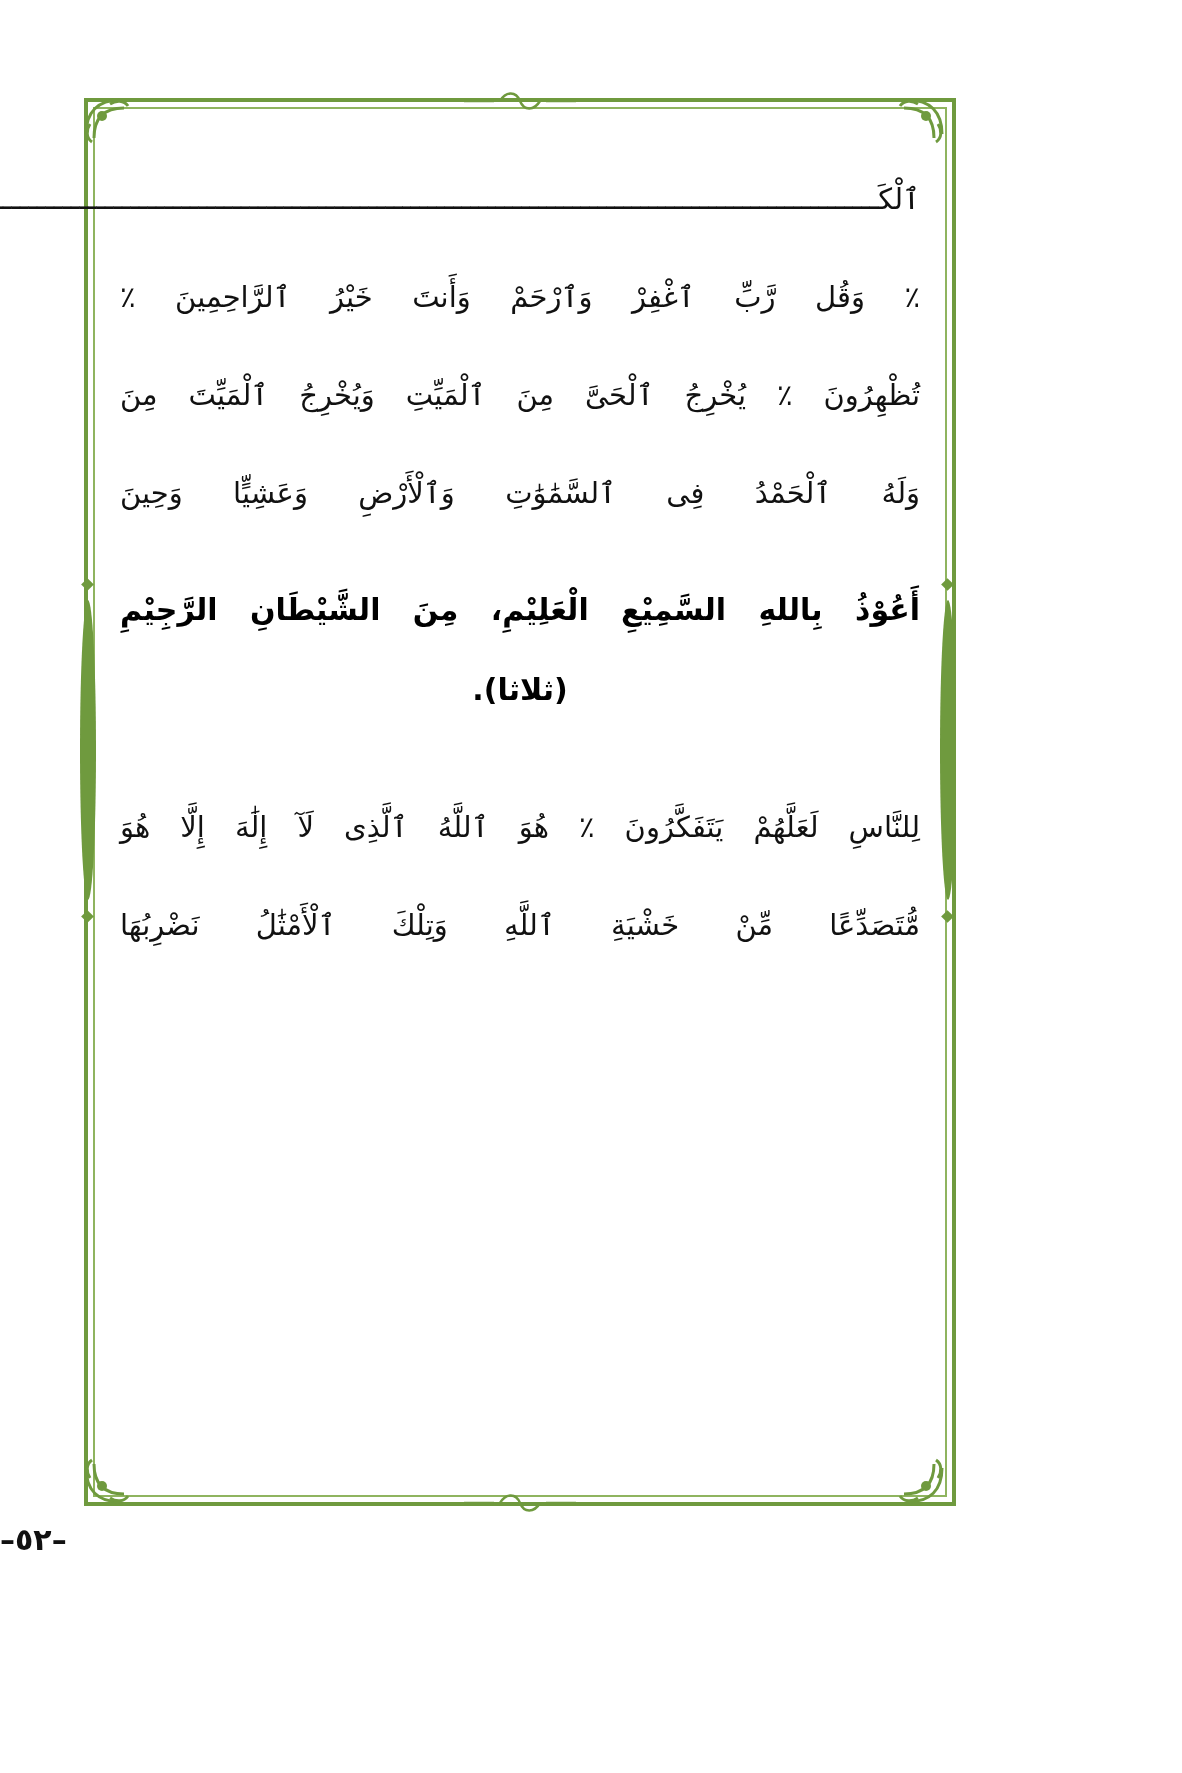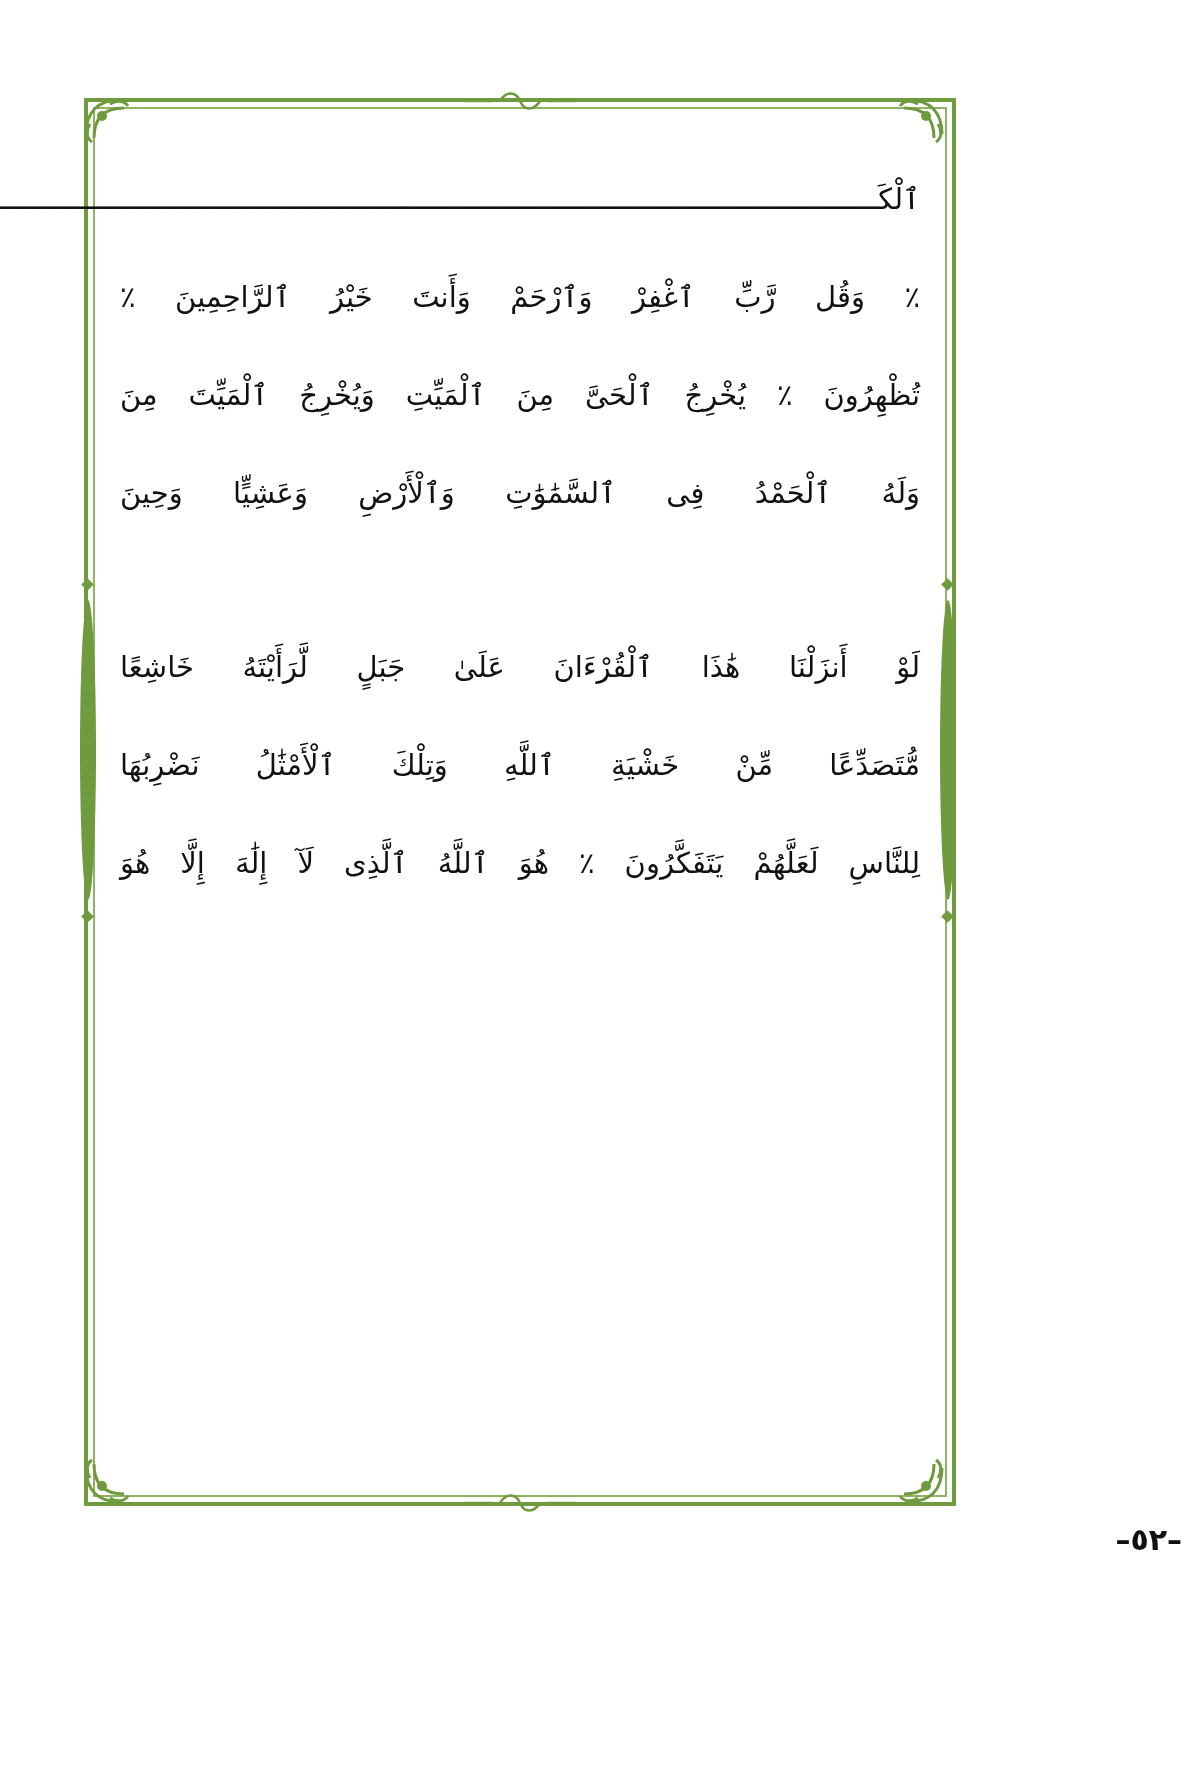--- a/index.html
+++ b/index.html
@@ -135,21 +135,21 @@
   }
 
   .gap-sm { height: 22px; }
   .gap-md { height: 54px; }
 
   .page-number {
     position: absolute;
     left: 0;
     right: 0;
     top: 1522px;
-    text-align: right;
+    text-align: left;
     font-family: "DejaVu Sans", sans-serif;
     font-size: 30px;
     color: #111111;
     letter-spacing: 2px;
     font-weight: 600;
   }
 </style>
 </head>
 <body>
 
@@ -220,26 +220,29 @@
   <div class="content">
 
     <div class="block">
       <div class="quran-line">ٱلْكَـــــــــــــــــــــــــــــــــــــــــــــــــــــــــــــــــــــــــــــــــــــــــــــــــــــــــــــــــــــــــــــــــــــــــــــــــفِرُونَ ٪ وَقُل رَّبِّ ٱغْفِرْ وَٱرْحَمْ وَأَنتَ خَيْرُ ٱلرَّاحِمِينَ ٪</div>
       <div class="quran-line">تُظْهِرُونَ ٪ يُخْرِجُ ٱلْحَىَّ مِنَ ٱلْمَيِّتِ وَيُخْرِجُ ٱلْمَيِّتَ مِنَ</div>
       <div class="quran-line">وَلَهُ ٱلْحَمْدُ فِى ٱلسَّمَٰوَٰتِ وَٱلْأَرْضِ وَعَشِيٍّا وَحِينَ</div>
     </div>
 
     <div class="gap-sm"></div>
 
+    <div class="block">
+      <div class="dua-line">أَعُوْذُ بِاللهِ السَّمِيْعِ الْعَلِيْمِ، مِنَ الشَّيْطَانِ الرَّجِيْمِ</div>
+      <div class="note-line">(ثلاثا).</div>
+    </div>
 
     <div class="gap-md"></div>
 
     <div class="block">
-      <div class="quran-line">لَوْ أَنزَلْنَا هَٰذَا ٱلْقُرْءَانَ عَلَىٰ جَبَلٍ لَّرَأَيْتَهُ خَاشِعًا</div>
+      <div class="quran-line">لِلنَّاسِ لَعَلَّهُمْ يَتَفَكَّرُونَ ٪ هُوَ ٱللَّهُ ٱلَّذِى لَآ إِلَٰهَ إِلَّا هُوَ</div>
       <div class="quran-line">مُّتَصَدِّعًا مِّنْ خَشْيَةِ ٱللَّهِ وَتِلْكَ ٱلْأَمْثَٰلُ نَضْرِبُهَا</div>
-      <div class="quran-line">لِلنَّاسِ لَعَلَّهُمْ يَتَفَكَّرُونَ ٪ هُوَ ٱللَّهُ ٱلَّذِى لَآ إِلَٰهَ إِلَّا هُوَ</div>
     </div>
 
   </div>
 
   <div class="page-number">–٥٢–</div>
 
 </div>
 
 </body></html>

